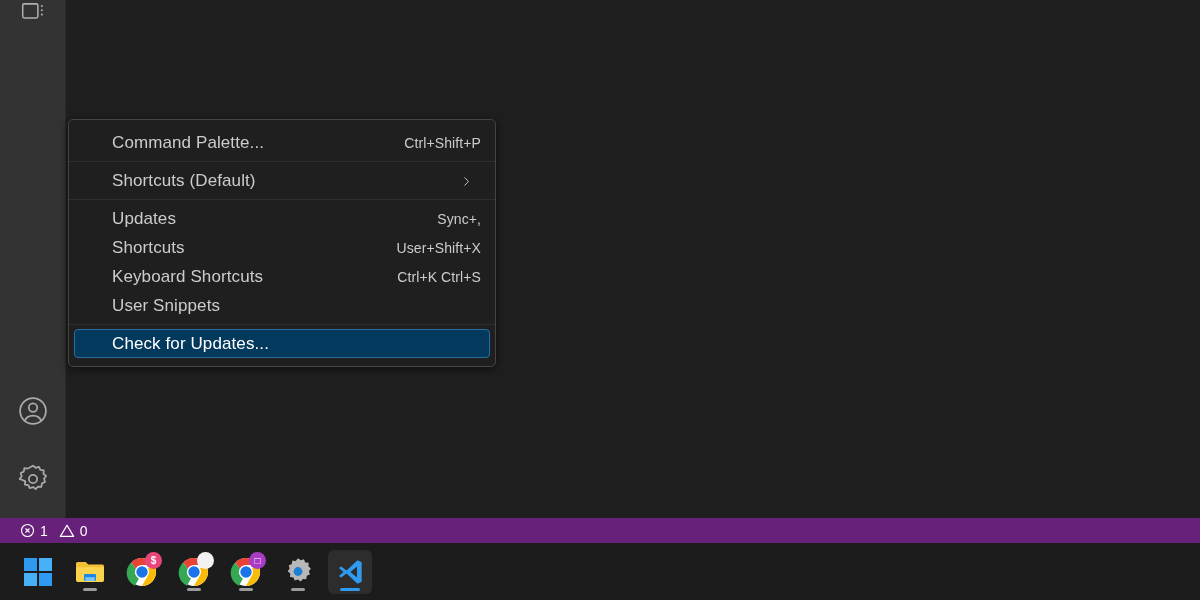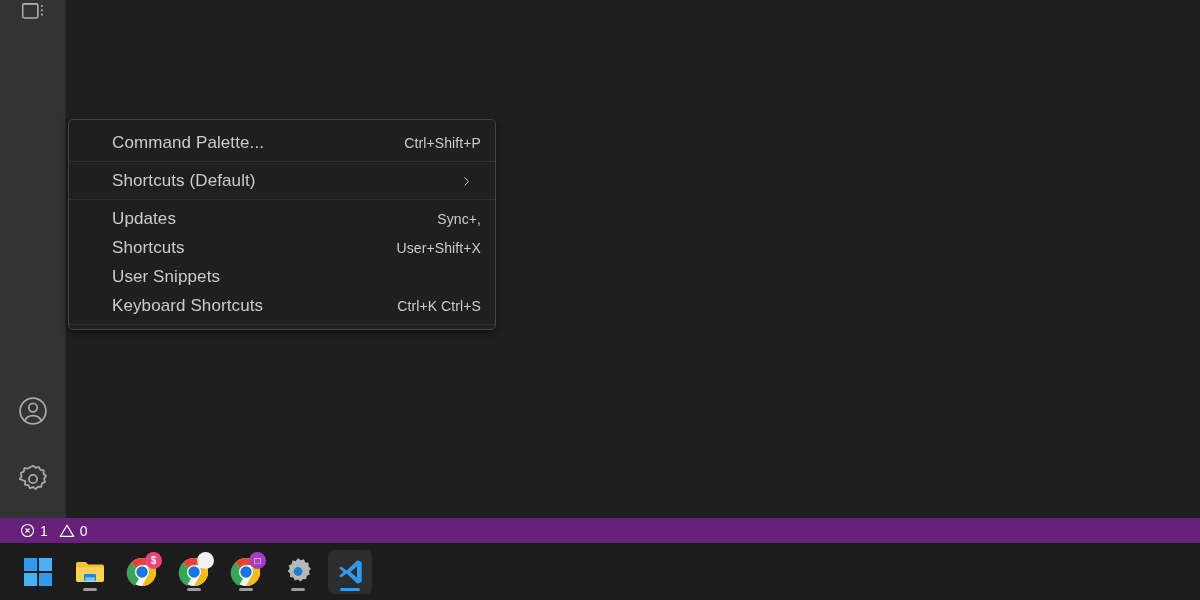--- a/index.html
+++ b/index.html
@@ -241,30 +241,36 @@
             <span class="label">Updates</span>
             <span class="spacer"></span>
             <span class="keybind">Sync+,</span>
           </div>
           <div class="menu-item">
             <span class="label">Shortcuts</span>
             <span class="spacer"></span>
             <span class="keybind">User+Shift+X</span>
           </div>
           <div class="menu-item">
+            <span class="label">Keyboard Shortcuts</span>
+            <span class="spacer"></span>
+            <span class="keybind">Ctrl+K Ctrl+S</span>
+          </div>
+          <div class="menu-item">
             <span class="label">User Snippets</span>
             <span class="spacer"></span>
-          </div>
-          <div class="menu-item">
-            <span class="label">Keyboard Shortcuts</span>
-            <span class="spacer"></span>
-            <span class="keybind">Ctrl+K Ctrl+S</span>
           </div>
         </div>
         <div class="menu-sep"></div>
+        <div class="menu-group">
+          <div class="menu-item selected">
+            <span class="label">Check for Updates...</span>
+            <span class="spacer"></span>
+          </div>
+        </div>
       </div>
 
     <div class="status-bar">
       <div class="status-problems">
         <span>
           <svg width="15" height="15" viewBox="0 0 16 16" fill="none" stroke="#ffffff" stroke-width="1.25">
             <circle cx="8" cy="8" r="6.4"></circle>
             <path d="M5.9 5.9l4.2 4.2M10.1 5.9l-4.2 4.2"></path>
           </svg>
         </span>

